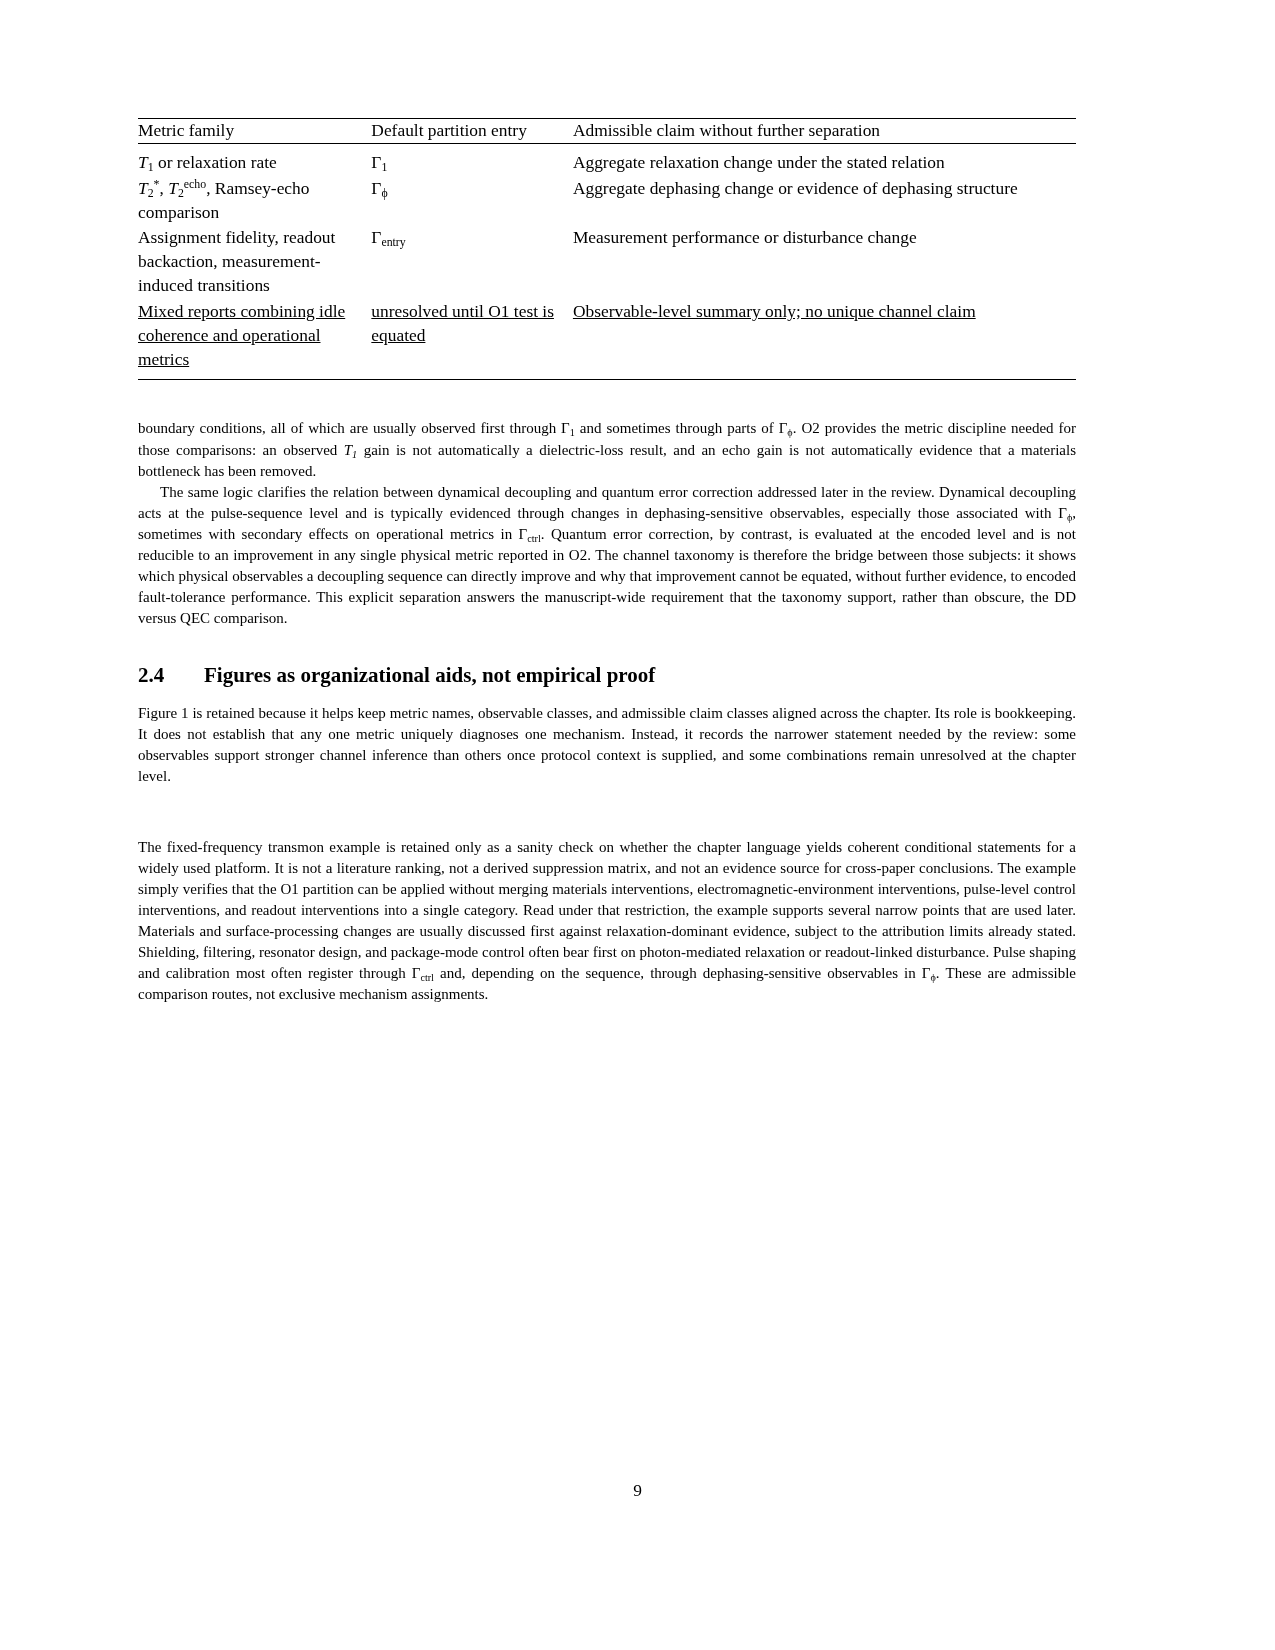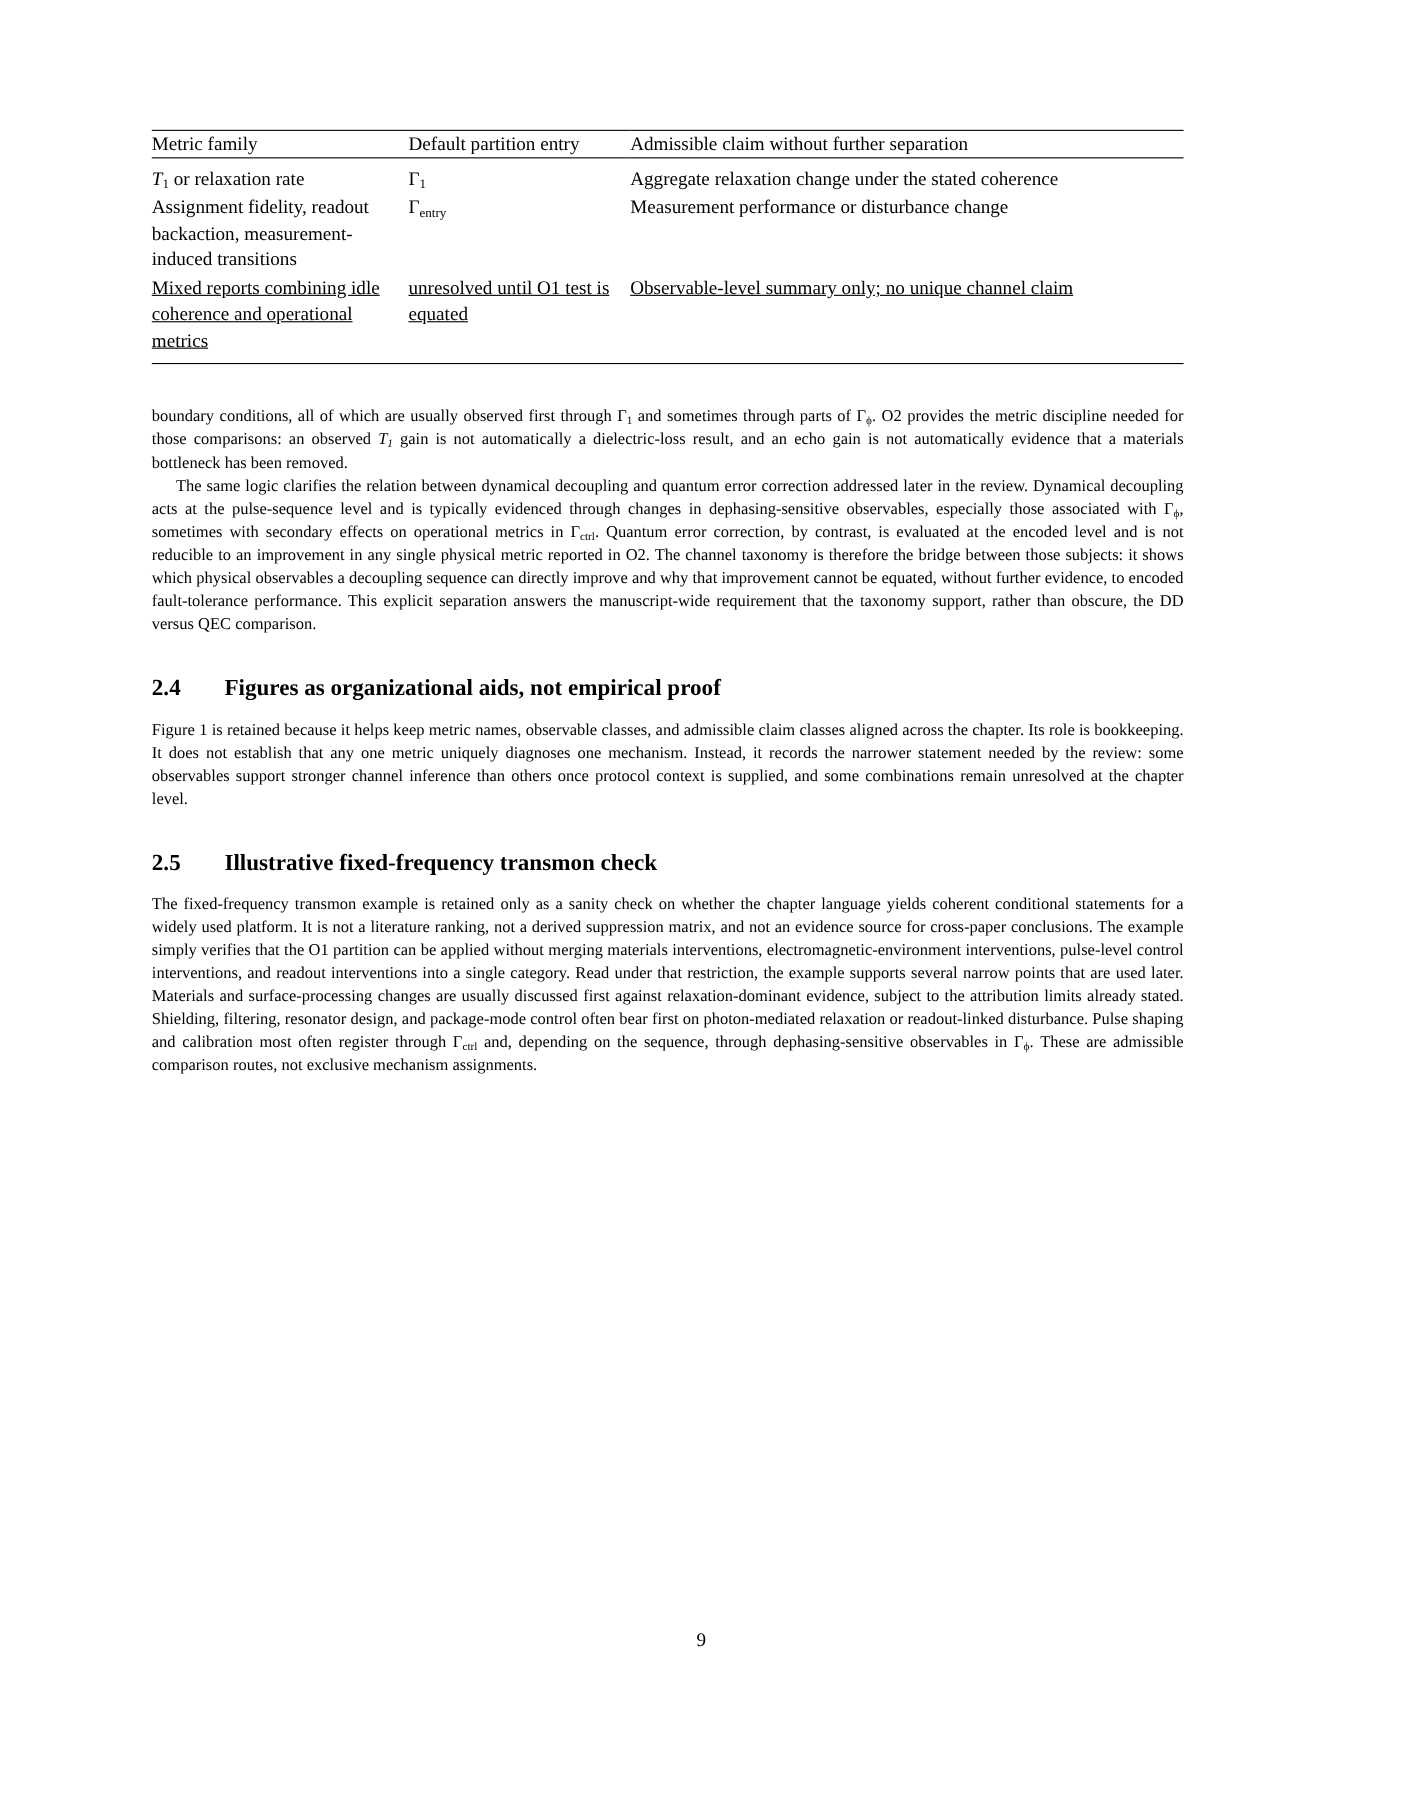--- a/index.html
+++ b/index.html
@@ -114,23 +114,28 @@
           <th class="col-a">Metric family</th>
           <th class="col-b just">Default partition entry</th>
           <th class="col-c">Admissible claim without further separation</th>
         </tr>
       </thead>
       <tbody>
 
         <tr class="rule-mid firstbodyrow">
           <td class="col-a"><span class="mathit">T</span><sub>1</sub> or relaxation rate</td>
           <td class="col-b"><span>Γ</span><sub>1</sub></td>
-          <td class="col-c">Aggregate relaxation change under the stated coherence</td>
+          <td class="col-c">Aggregate relaxation change under the stated relation</td>
         </tr>
 
+        <tr class="bodyrow">
+          <td class="col-a just"><span class="mathit">T</span><sub>2</sub><sup>*</sup>, <span class="mathit">T</span><sub>2</sub><sup class="upr">echo</sup>, Ramsey-echo comparison</td>
+          <td class="col-b"><span>Γ</span><sub>ϕ</sub></td>
+          <td class="col-c just">Aggregate dephasing change or evidence of dephasing structure</td>
+        </tr>
 
 
         <tr class="bodyrow">
           <td class="col-a just">Assignment fidelity, readout backaction, measurement-induced transitions</td>
           <td class="col-b"><span>Γ</span><sub class="upr">entry</sub></td>
           <td class="col-c">Measurement performance or disturbance change</td>
         </tr>
 
         <tr class="bodyrow lastbodyrow">
           <td class="col-a just">Mixed reports combining idle coherence and operational metrics</td>
@@ -151,21 +156,20 @@
     <div class="gap-section-before"></div>
 
     <h2 class="sec"><span class="num">2.4</span><span>Figures as organizational aids, not empirical proof</span></h2>
 
     <div class="gap-section-after"></div>
 
     <p class="body">Figure 1 is retained because it helps keep metric names, observable classes, and admissible claim classes aligned across the chapter. Its role is bookkeeping. It does not establish that any one metric uniquely diagnoses one mechanism. Instead, it records the narrower statement needed by the review: some observables support stronger channel inference than others once protocol context is supplied, and some combinations remain unresolved at the chapter level.</p>
 
     <div class="gap-section-before"></div>
 
-    <h2 class="sec"><span class="num">2.5</span><span>Illustrative fixed-frequency transmon check</span></h2>
 
     <div class="gap-section-after"></div>
 
     <p class="body"><span>The fixed-frequency transmon example is retained only as a sanity check on whether the chapter language yields coherent conditional statements for a widely used platform. It is not a literature ranking, not a derived suppression matrix, and not an evidence source for cross-paper conclusions. The example simply verifies that the O1 partition can be applied without merging materials interventions, electromagnetic-environment interventions, pulse-level control interventions, and readout interventions into a single category. Read under that restriction, the example supports several narrow points that are used later. Materials and surface-processing changes are usually discussed first against relaxation-dominant evidence, subject to the attribution limits already stated. Shielding, filtering, resonator design, and package-mode control often bear first on photon-mediated relaxation or readout-linked disturbance. Pulse shaping and calibration most often register through </span><span><span>Γ</span><sub class="upr">ctrl</sub></span><span> and, depending on the sequence, through dephasing-sensitive observables in </span><span><span>Γ</span><sub>ϕ</sub></span><span>. These are admissible comparison routes, not exclusive mechanism assignments.</span></p>
 
   </div>
 
   <div class="folio">9</div>
 </div>
 

